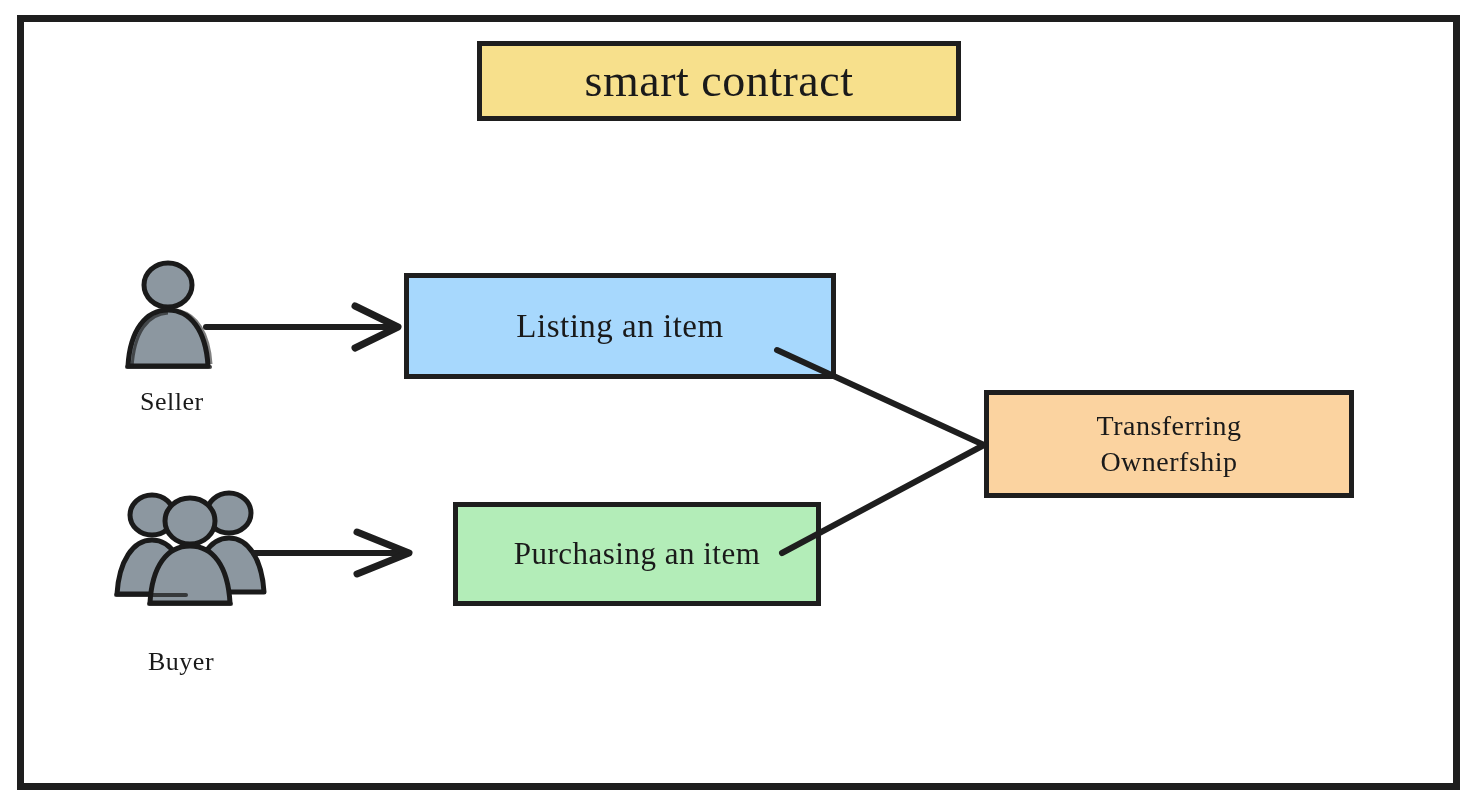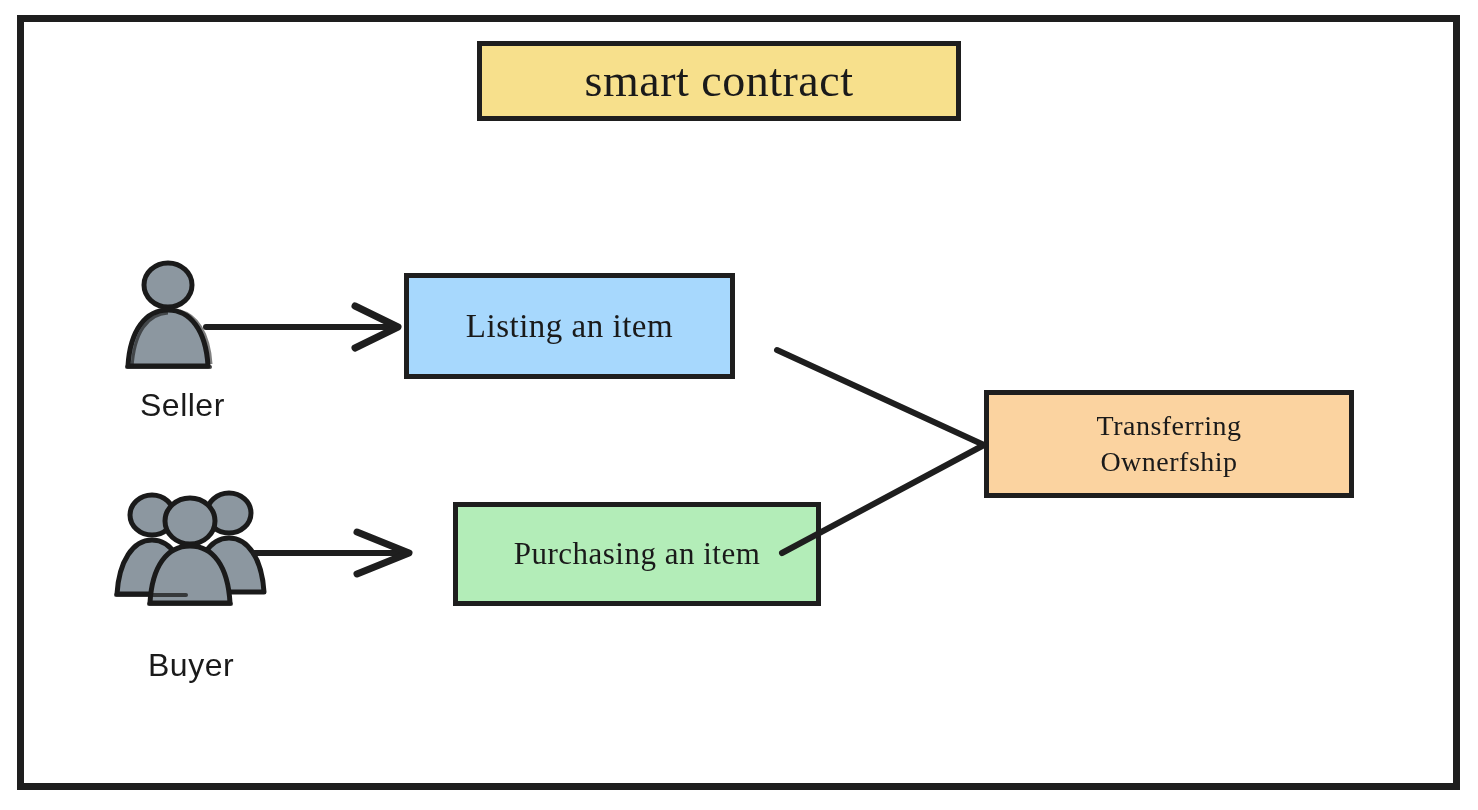--- a/index.html
+++ b/index.html
@@ -53,21 +53,21 @@
     top: 41px;
     width: 484px;
     height: 80px;
     background: #f7e08c;
     font-size: 46px;
   }
 
   .node-listing {
     left: 404px;
     top: 273px;
-    width: 331px;
+    width: 432px;
     height: 106px;
     background: #a7d8fd;
     font-size: 33px;
   }
 
   .node-purchasing {
     left: 414px;
     top: 502px;
     width: 368px;
     height: 104px;
@@ -84,22 +84,22 @@
     background: #fbd3a0;
     font-size: 28px;
     flex-direction: column;
   }
   .node-transfer .line2 { margin-top: 2px; }
 
   
   .actor-label {
     position: absolute;
     color: #1a1a1a;
-    font-family: Liberation Sans, sans-serif;
-    font-size: 32px;
+    font-family: Liberation Serif, serif;
+    font-size: 26px;
     letter-spacing: 0.5px;
     white-space: nowrap;
   }
   .label-seller { left: 140px; top: 387px; }
   .label-buyer  { left: 148px; top: 641px; margin-top: 6px; }
 
   
   .actor-icon {
     position: absolute;
   }

